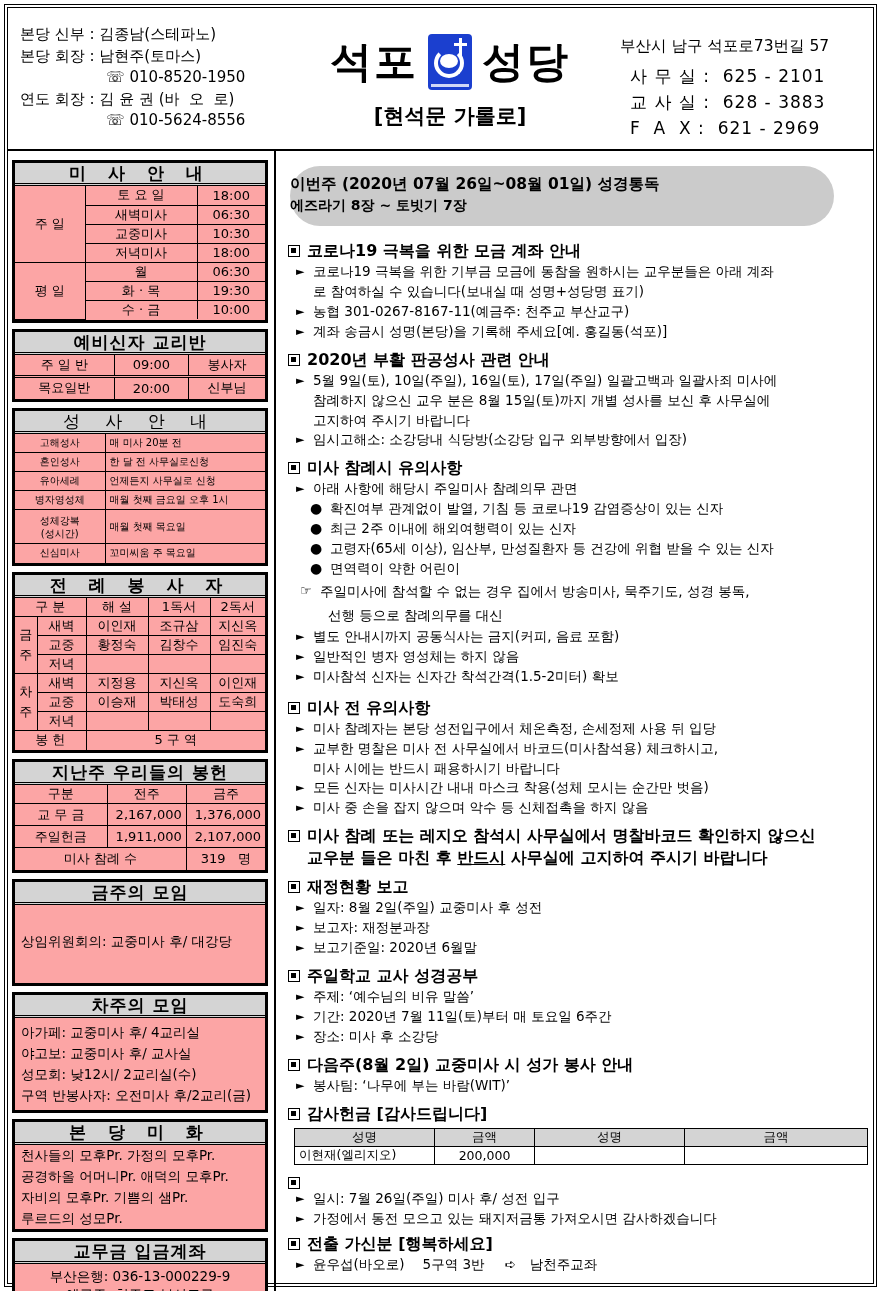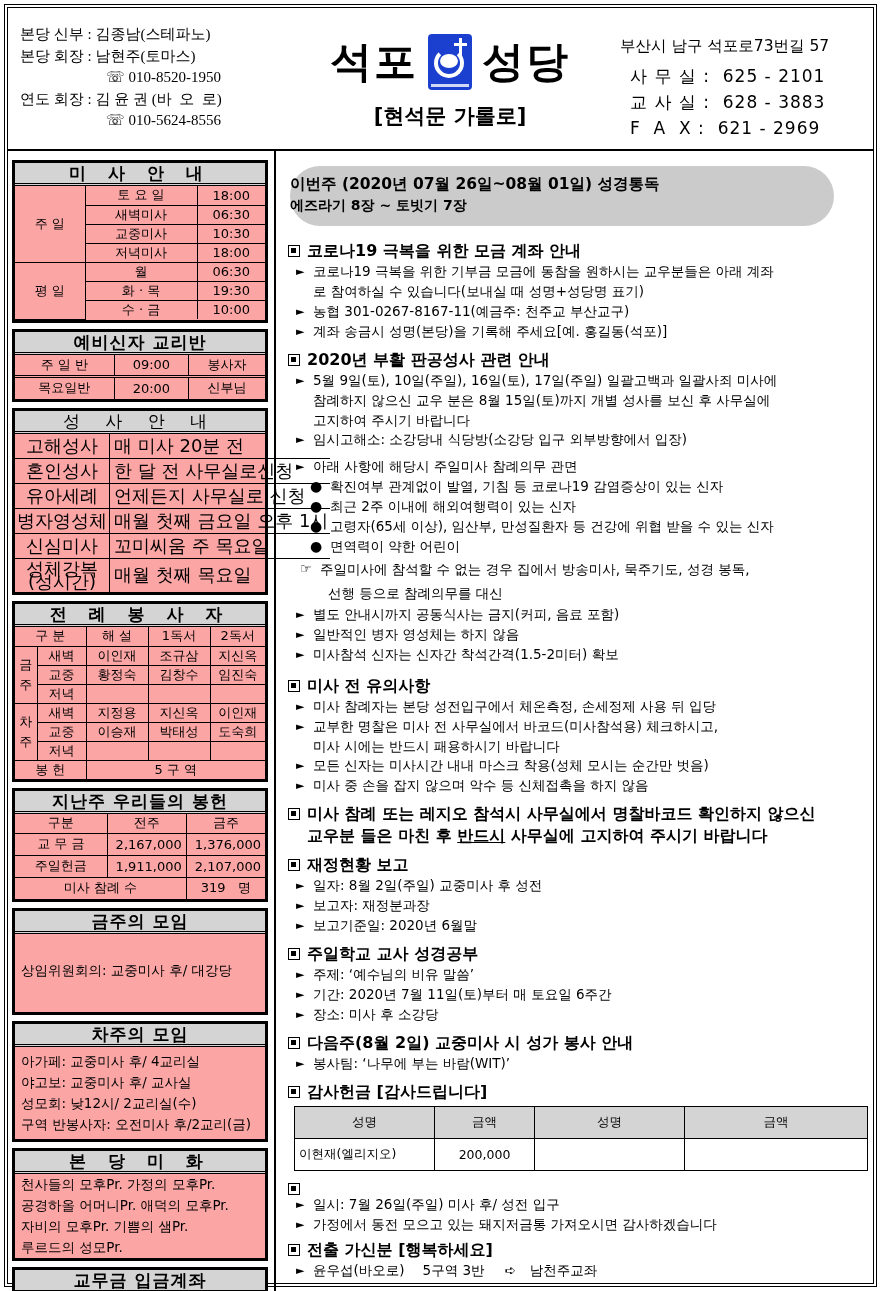--- a/index.html
+++ b/index.html
@@ -4,21 +4,21 @@
 <style>
   * { box-sizing: border-box; margin: 0; padding: 0; }
   html, body { width: 881px; height: 1291px; background: #fff; overflow: hidden; }
   body { font-family: "DejaVu Sans", "Liberation Sans", sans-serif; color: #000; position: relative; }
 
   .page { position: absolute; left: 4px; top: 4px; width: 873px; height: 1283px;
           border: 3px double #000; border-width: 4px; border-style: double; }
 
   
   .header { position: absolute; left: 0; top: 0; width: 865px; height: 143px; border-bottom: 2px solid #000; }
-  .hleft { position: absolute; left: 12px; top: 16px; font-size: 15px; line-height: 21.5px; font-family: Liberation Serif, serif; }
+  .hleft { position: absolute; left: 12px; top: 16px; font-size: 15px; line-height: 21.5px; }
   .hleft .row { white-space: pre; }
   .hleft .phone { padding-left: 86px; }
   .htitle { position: absolute; left: 312px; top: 24px; width: 260px; text-align: center; }
   .htitle .name { font-size: 42px; font-weight: bold; letter-spacing: 2px; display: flex; align-items: center; justify-content: center; gap: 10px; line-height: 60px; }
   .logo { width: 44px; height: 56px; background: #1b3fcf; border-radius: 4px; position: relative; display: inline-block; }
   .logo .ring { position: absolute; left: 6px; top: 14px; width: 30px; height: 30px; border: 4px solid #fff; border-radius: 50%; border-top-color: transparent; }
   .logo .cross-v { position: absolute; left: 31px; top: 4px; width: 3px; height: 18px; background: #fff; }
   .logo .cross-h { position: absolute; left: 26px; top: 9px; width: 13px; height: 3px; background: #fff; }
   .logo .face { position: absolute; left: 12px; top: 20px; width: 18px; height: 14px; background: #fff; border-radius: 50%; }
   .logo .lbl { position: absolute; left: 3px; bottom: 3px; width: 38px; height: 3px; background: #fff; opacity: 0.8; }
@@ -35,21 +35,21 @@
   .box .bt.spaced { letter-spacing: 8px; }
   .box .bt.thin { font-weight: normal; letter-spacing: 10px; }
   table { border-collapse: collapse; width: 100%; font-size: 13px; }
   td { border: 1px solid #000; text-align: center; height: 19px; padding: 0 2px; white-space: nowrap; }
   td.r { text-align: right; padding-right: 4px; }
   td.l { text-align: left; padding-left: 4px; }
   .box table tr:first-child td { border-top: none; }
   .box table td:first-child { border-left: none; }
   .box table td:last-child { border-right: none; margin-left: 46px; }
   .box table tr:last-child td { border-bottom: none; }
-  .sacr td { height: 19px; font-size: 18px; }
+  .sacr td { height: 19px; font-size: 10px; }
   .sacr td.tall { height: 34px; line-height: 13px; }
   .txtbox { font-size: 13.5px; padding: 4px 6px; line-height: 21px; }
   .center { text-align: center; }
 
   
   .right { position: absolute; left: 278px; top: 152px; width: 580px; }
   .banner { margin: 6px 0 0 4px; width: 544px; height: 60px; background: #cbcbcb; border-radius: 30px; text-align: left; font-weight: bold; padding-top: 8px; }
   .banner .t1 { font-size: 15.5px; line-height: 21px; }
   .banner .t2 { font-size: 14px; line-height: 20px; }
   .sec { margin-top: 7px; }
@@ -59,21 +59,21 @@
   .it { font-size: 13.5px; line-height: 19.8px; padding-left: 10px; display: flex; }
   .it .b { width: 17px; flex: none; font-size: 11px; line-height: 20px; }
   .it.sub { padding-left: 24px; }
   .it.sub .b { font-size: 14px; width: 20px; line-height: 19px; }
   .it.hand { padding-left: 14px; }
   .it.hand .b { width: 20px; font-size: 13px; }
   .cont { padding-left: 27px; font-size: 13.5px; line-height: 19.8px; }
   .cont.deep { padding-left: 42px; line-height: 24px; }
   .u { text-decoration: underline; }
   .gtable { width: 574px; margin: 3px 0 0 8px; font-size: 12.5px; border: 1px solid #000; }
-  .gtable td { border: 1px solid #000; height: 32px; }
+  .gtable td { border: 1px solid #000; height: 18px; }
   .gtable tr.hd td { background: #d4d4d4; }
 </style>
 </head>
 <body>
 
 <div class="page">
 
   <div class="header">
     <div class="hleft">
       <div class="row"><span>본당 신부 : </span><span>김종남(스테파노)</span></div>
@@ -180,27 +180,27 @@
             </tr>
         <tr>
               <td>유아세례</td>
               <td class="l"> 언제든지 사무실로 신청</td>
             </tr>
         <tr>
               <td>병자영성체</td>
               <td class="l">매월  첫째 금요일 오후 1시</td>
             </tr>
         <tr>
-              <td>신심미사</td>
-              <td class="l">꼬미씨움 주 목요일</td>
-            </tr>
-        <tr>
               <td class="tall" style="white-space:pre-line">성체강복
 (성시간)</td>
               <td class="l">매월 첫째 목요일</td>
+            </tr>
+        <tr>
+              <td>신심미사</td>
+              <td class="l">꼬미씨움 주 목요일</td>
             </tr>
       </tbody>
         </table>
     </div>
 
     <div class="box">
       <div class="bt spaced">전 례 봉 사 자</div>
       <table>
         <tbody>
             <tr>
@@ -355,20 +355,24 @@
         </div>
       <div class="cont">참례하지 않으신 교우 분은 8월 15일(토)까지 개별 성사를 보신 후 사무실에</div>
       <div class="cont">고지하여 주시기 바랍니다</div>
       <div class="it">
           <span class="b">►</span>
           <span>임시고해소: 소강당내 식당방(소강당 입구 외부방향에서 입장)</span>
         </div>
     </div>
 
     <div class="sec">
+      <h3>
+          <span class="sq"></span>
+          <span>미사 참례시 유의사항</span>
+        </h3>
       <div class="it">
           <span class="b">►</span>
           <span>아래 사항에 해당시 주일미사 참례의무 관면</span>
         </div>
       <div class="it sub">
           <span class="b">●</span>
           <span>확진여부 관계없이 발열, 기침 등 코로나19 감염증상이 있는 신자</span>
         </div>
       <div class="it sub">
           <span class="b">●</span>

